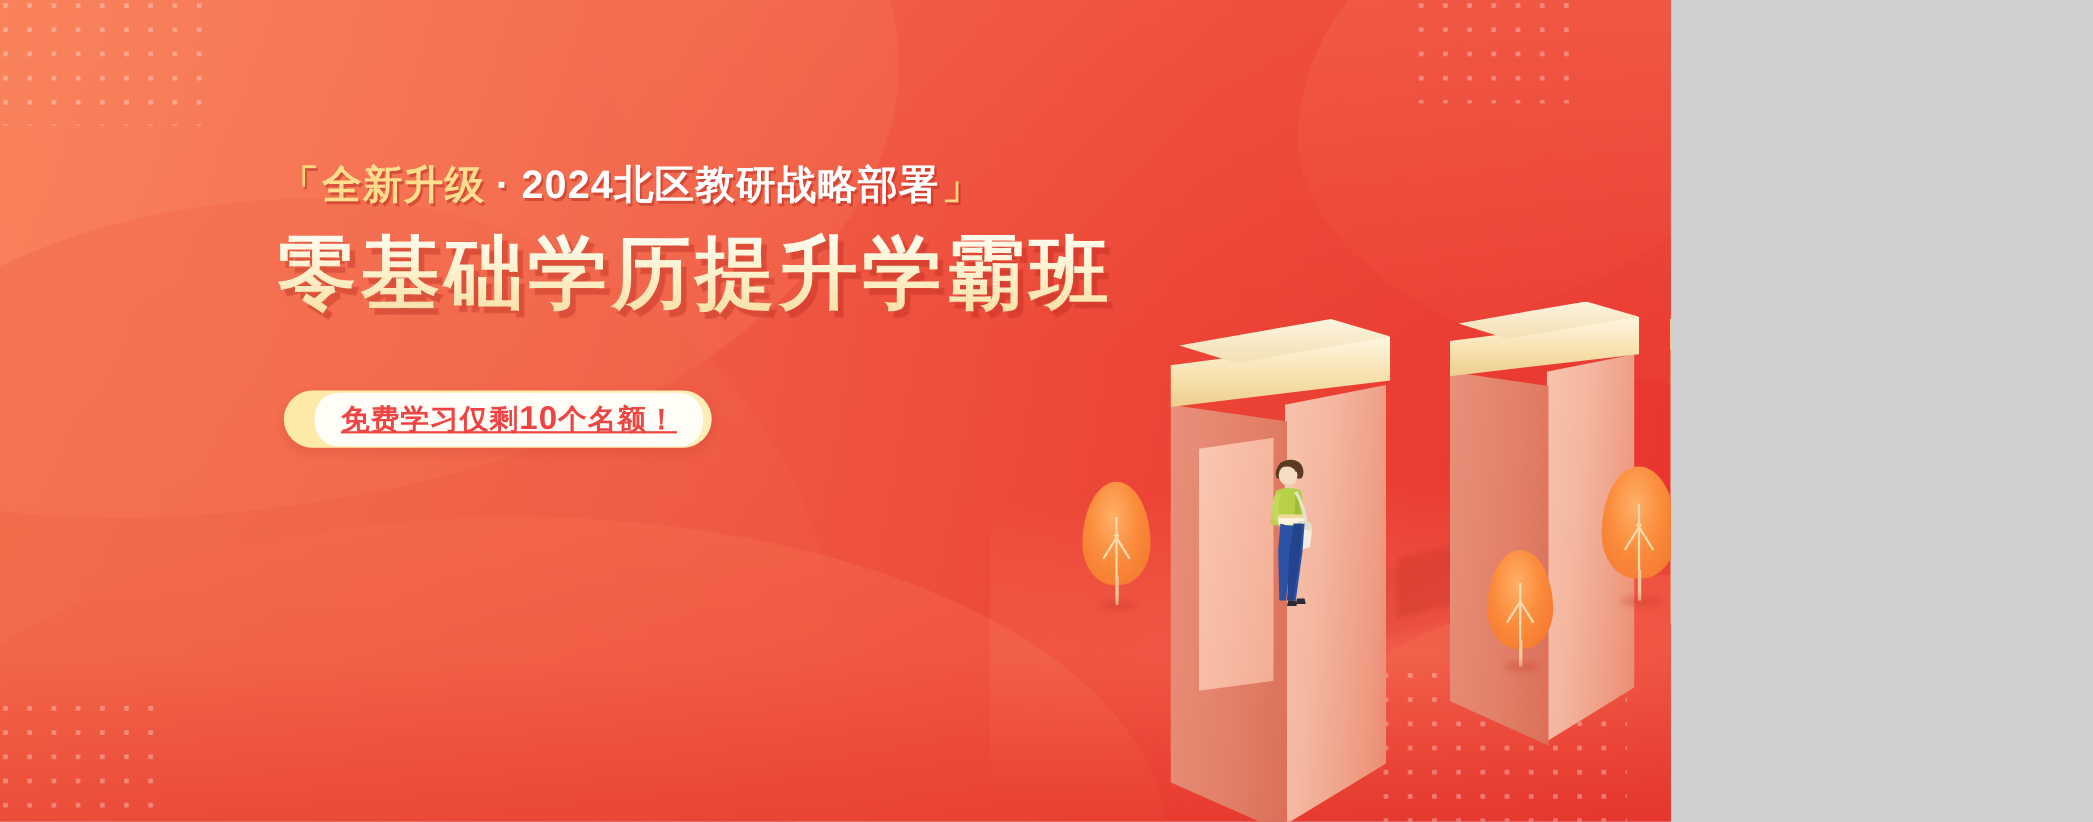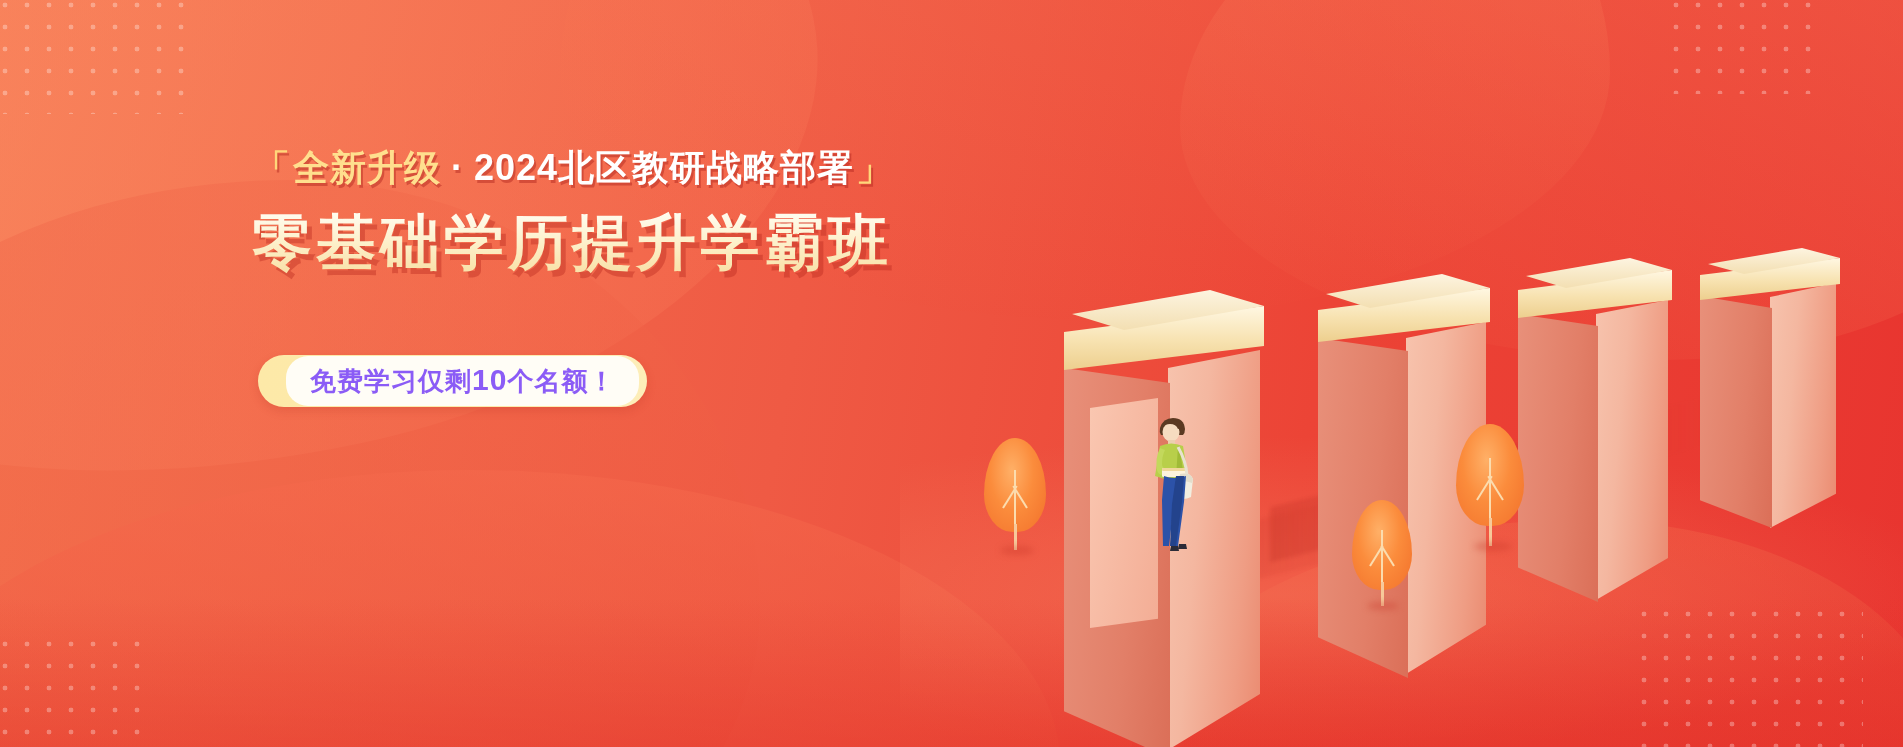--- a/index.html
+++ b/index.html
@@ -2,21 +2,21 @@
 <html><head>
 <meta charset="utf-8">
 <style>
   html, body {
     margin: 0;
     padding: 0;
     background: #cfcfcf;
   }
   .banner {
     position: relative;
-    width: 1903px;
+    width: 1519px;
     height: 747px;
     overflow: hidden;
     font-family: "Liberation Sans", "DejaVu Sans", sans-serif;
     background: linear-gradient(100deg, #f4764f 0%, #f26b4b 18%, #ef5a44 42%, #ec4436 68%, #e8342f 100%);
   }
 
   
   .wave {
     position: absolute;
     pointer-events: none;
@@ -118,21 +118,21 @@
     color: #ffd77a;
     font-weight: bold;
     padding: 0 2px;
   }
   .subtitle-gold { color: #ffdf8e; }
   .subtitle-sep  { color: #ffffff; padding: 0 10px; }
   .subtitle-white{ color: #ffffff; }
 
   .headline {
     margin-top: 22px;
-    font-size: 60px;
+    font-size: 72px;
     font-weight: bold;
     line-height: 1.08;
     letter-spacing: 4px;
     white-space: nowrap;
     color: #fdf0cf;
     background: linear-gradient(180deg, #fffdf2 0%, #fdf0cb 48%, #f8dfa4 100%);
     -webkit-background-clip: text;
     background-clip: text;
     -webkit-text-fill-color: transparent;
     filter: drop-shadow(5px 6px 0 rgba(186,40,30,0.40));
@@ -158,23 +158,24 @@
     letter-spacing: 1px;
     white-space: nowrap;
     padding-right: 26px;
   }
   .pill-right {
     background: #fffdf6;
     border-radius: 22px;
     padding: 7px 24px;
     font-size: 26px;
     font-weight: bold;
-    color: #8b5cf6;
+    color: #ef4444;
     letter-spacing: 1px;
     white-space: nowrap;
+    text-decoration: underline;
   }
   .pill-right .big { font-size: 30px; }
 
   
   .illus { position: absolute; inset: 0; pointer-events: none; }
 
   .arch { position: absolute; }
   .arch .leg {
     position: absolute;
     background: linear-gradient(95deg, #f7c3ad 0%, #f4b7a0 35%, #ef9d84 75%, #ea8a70 100%);

